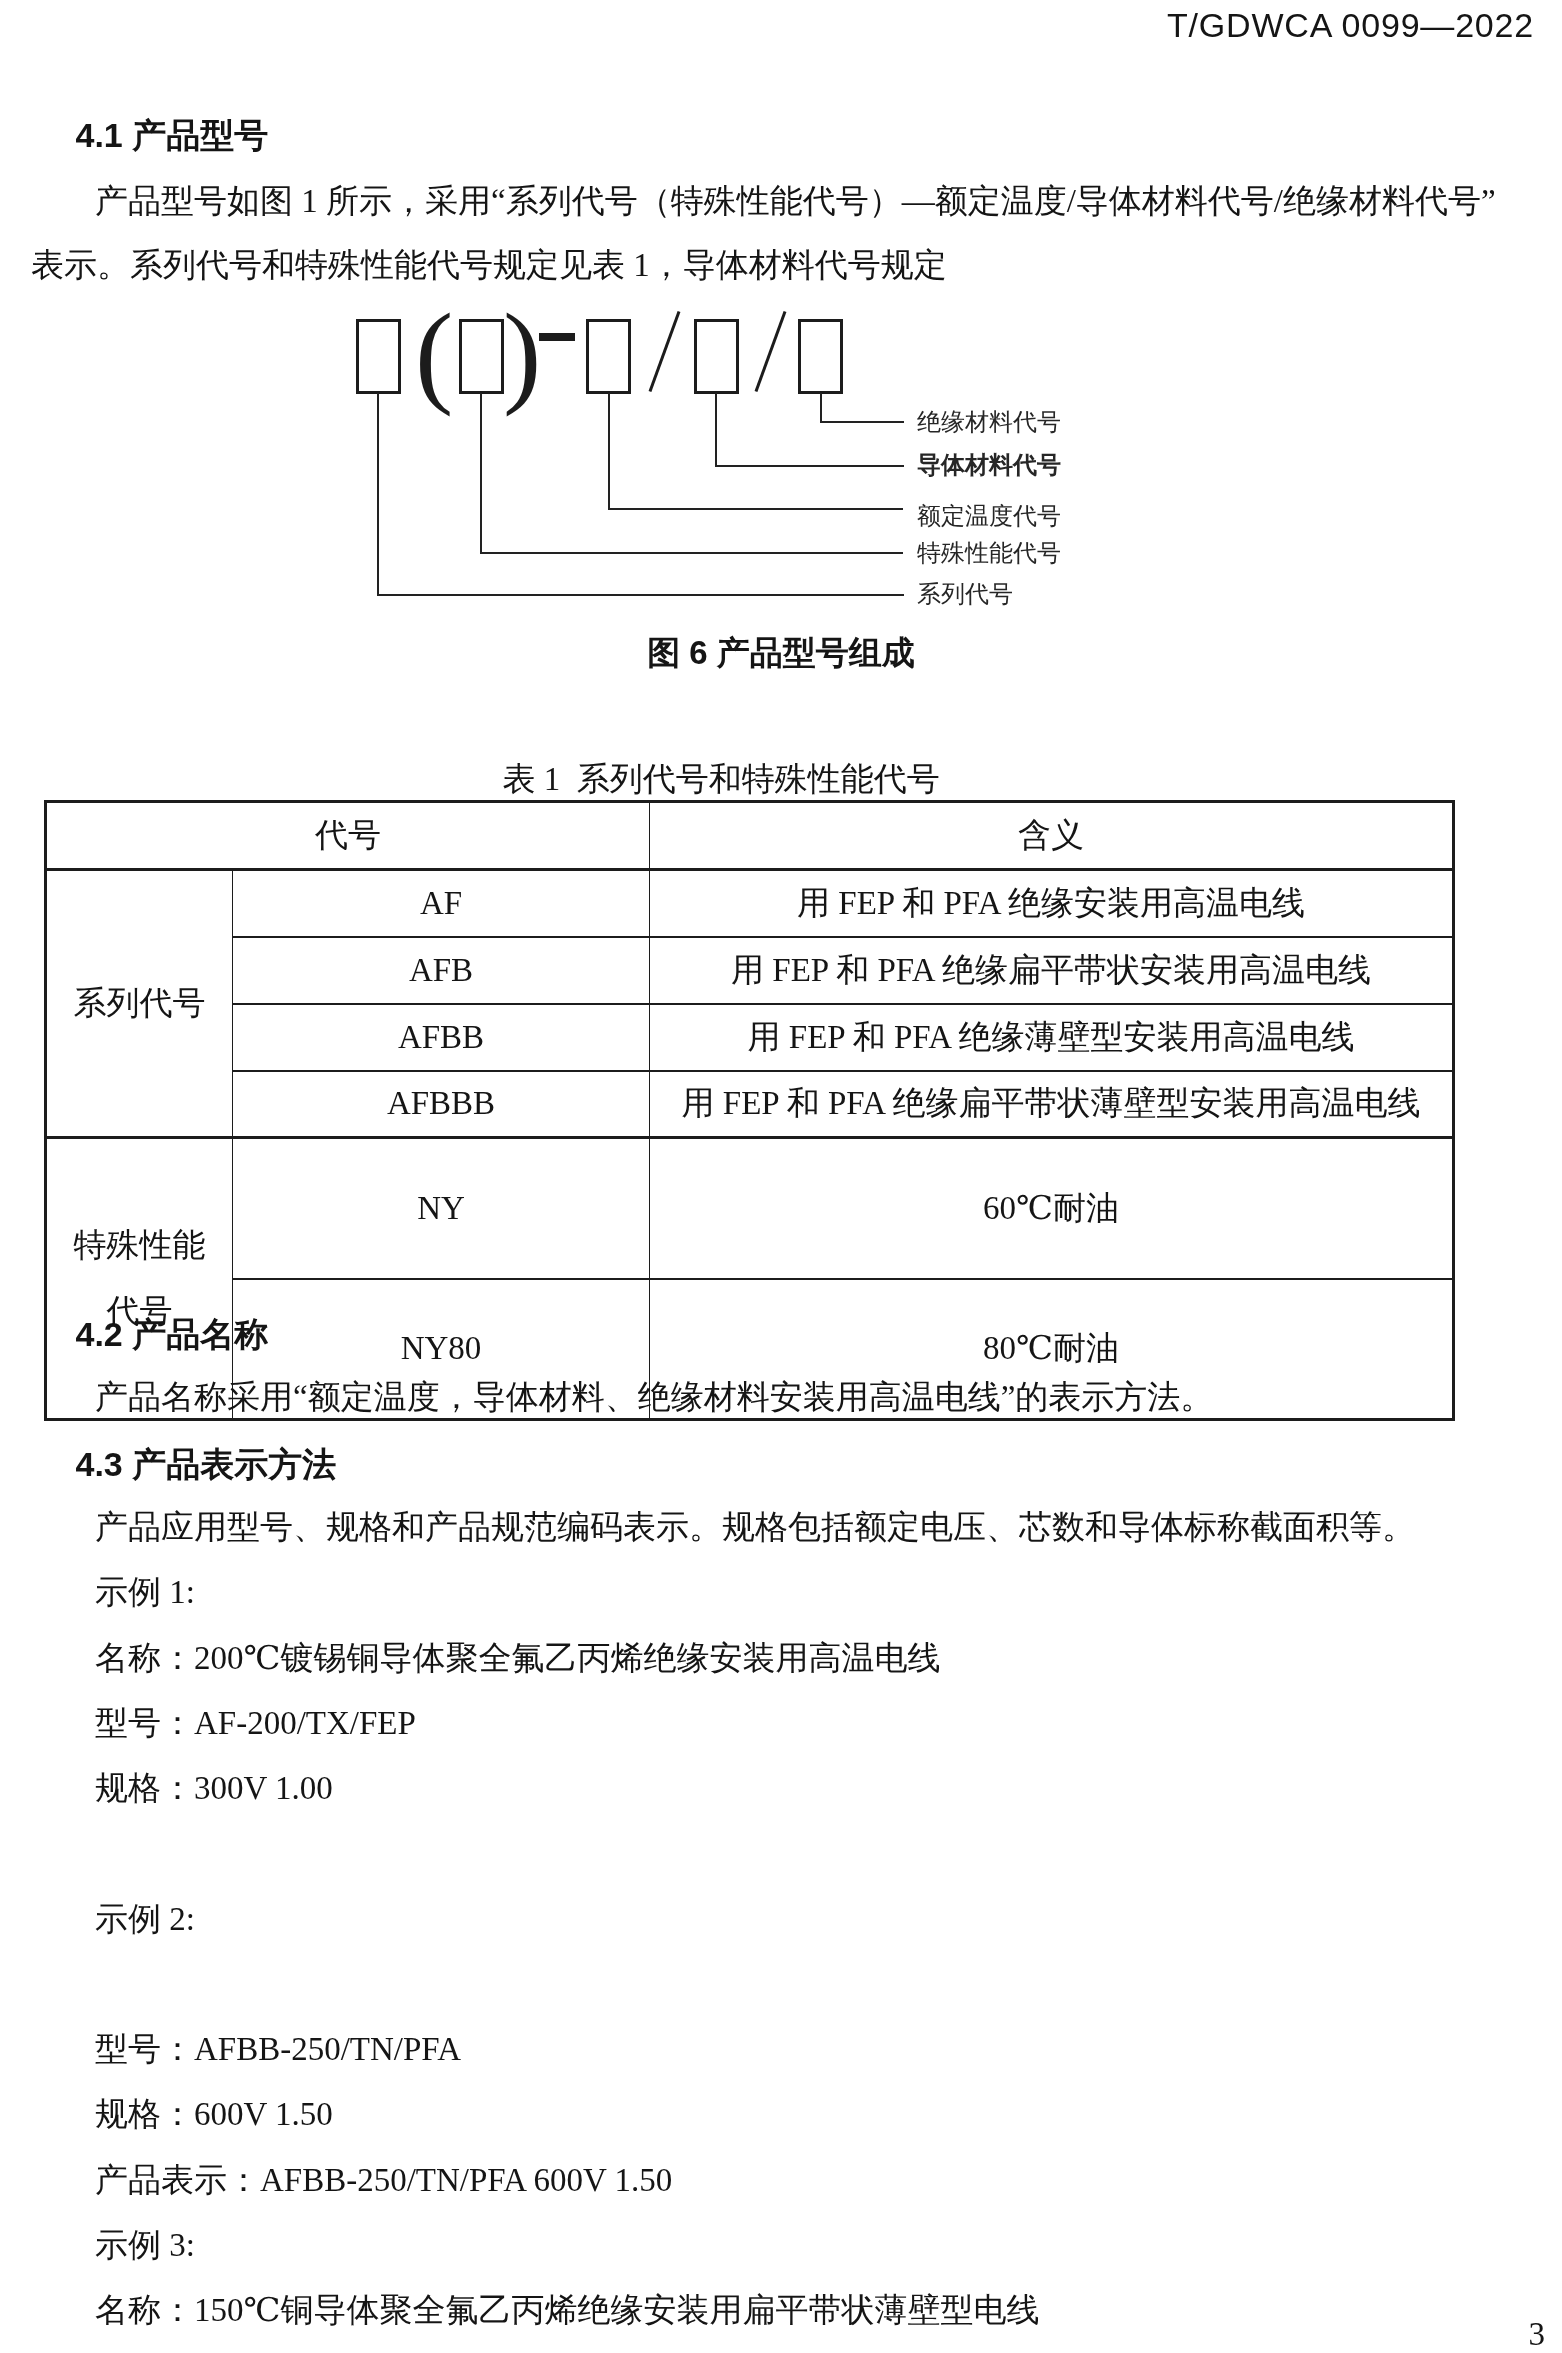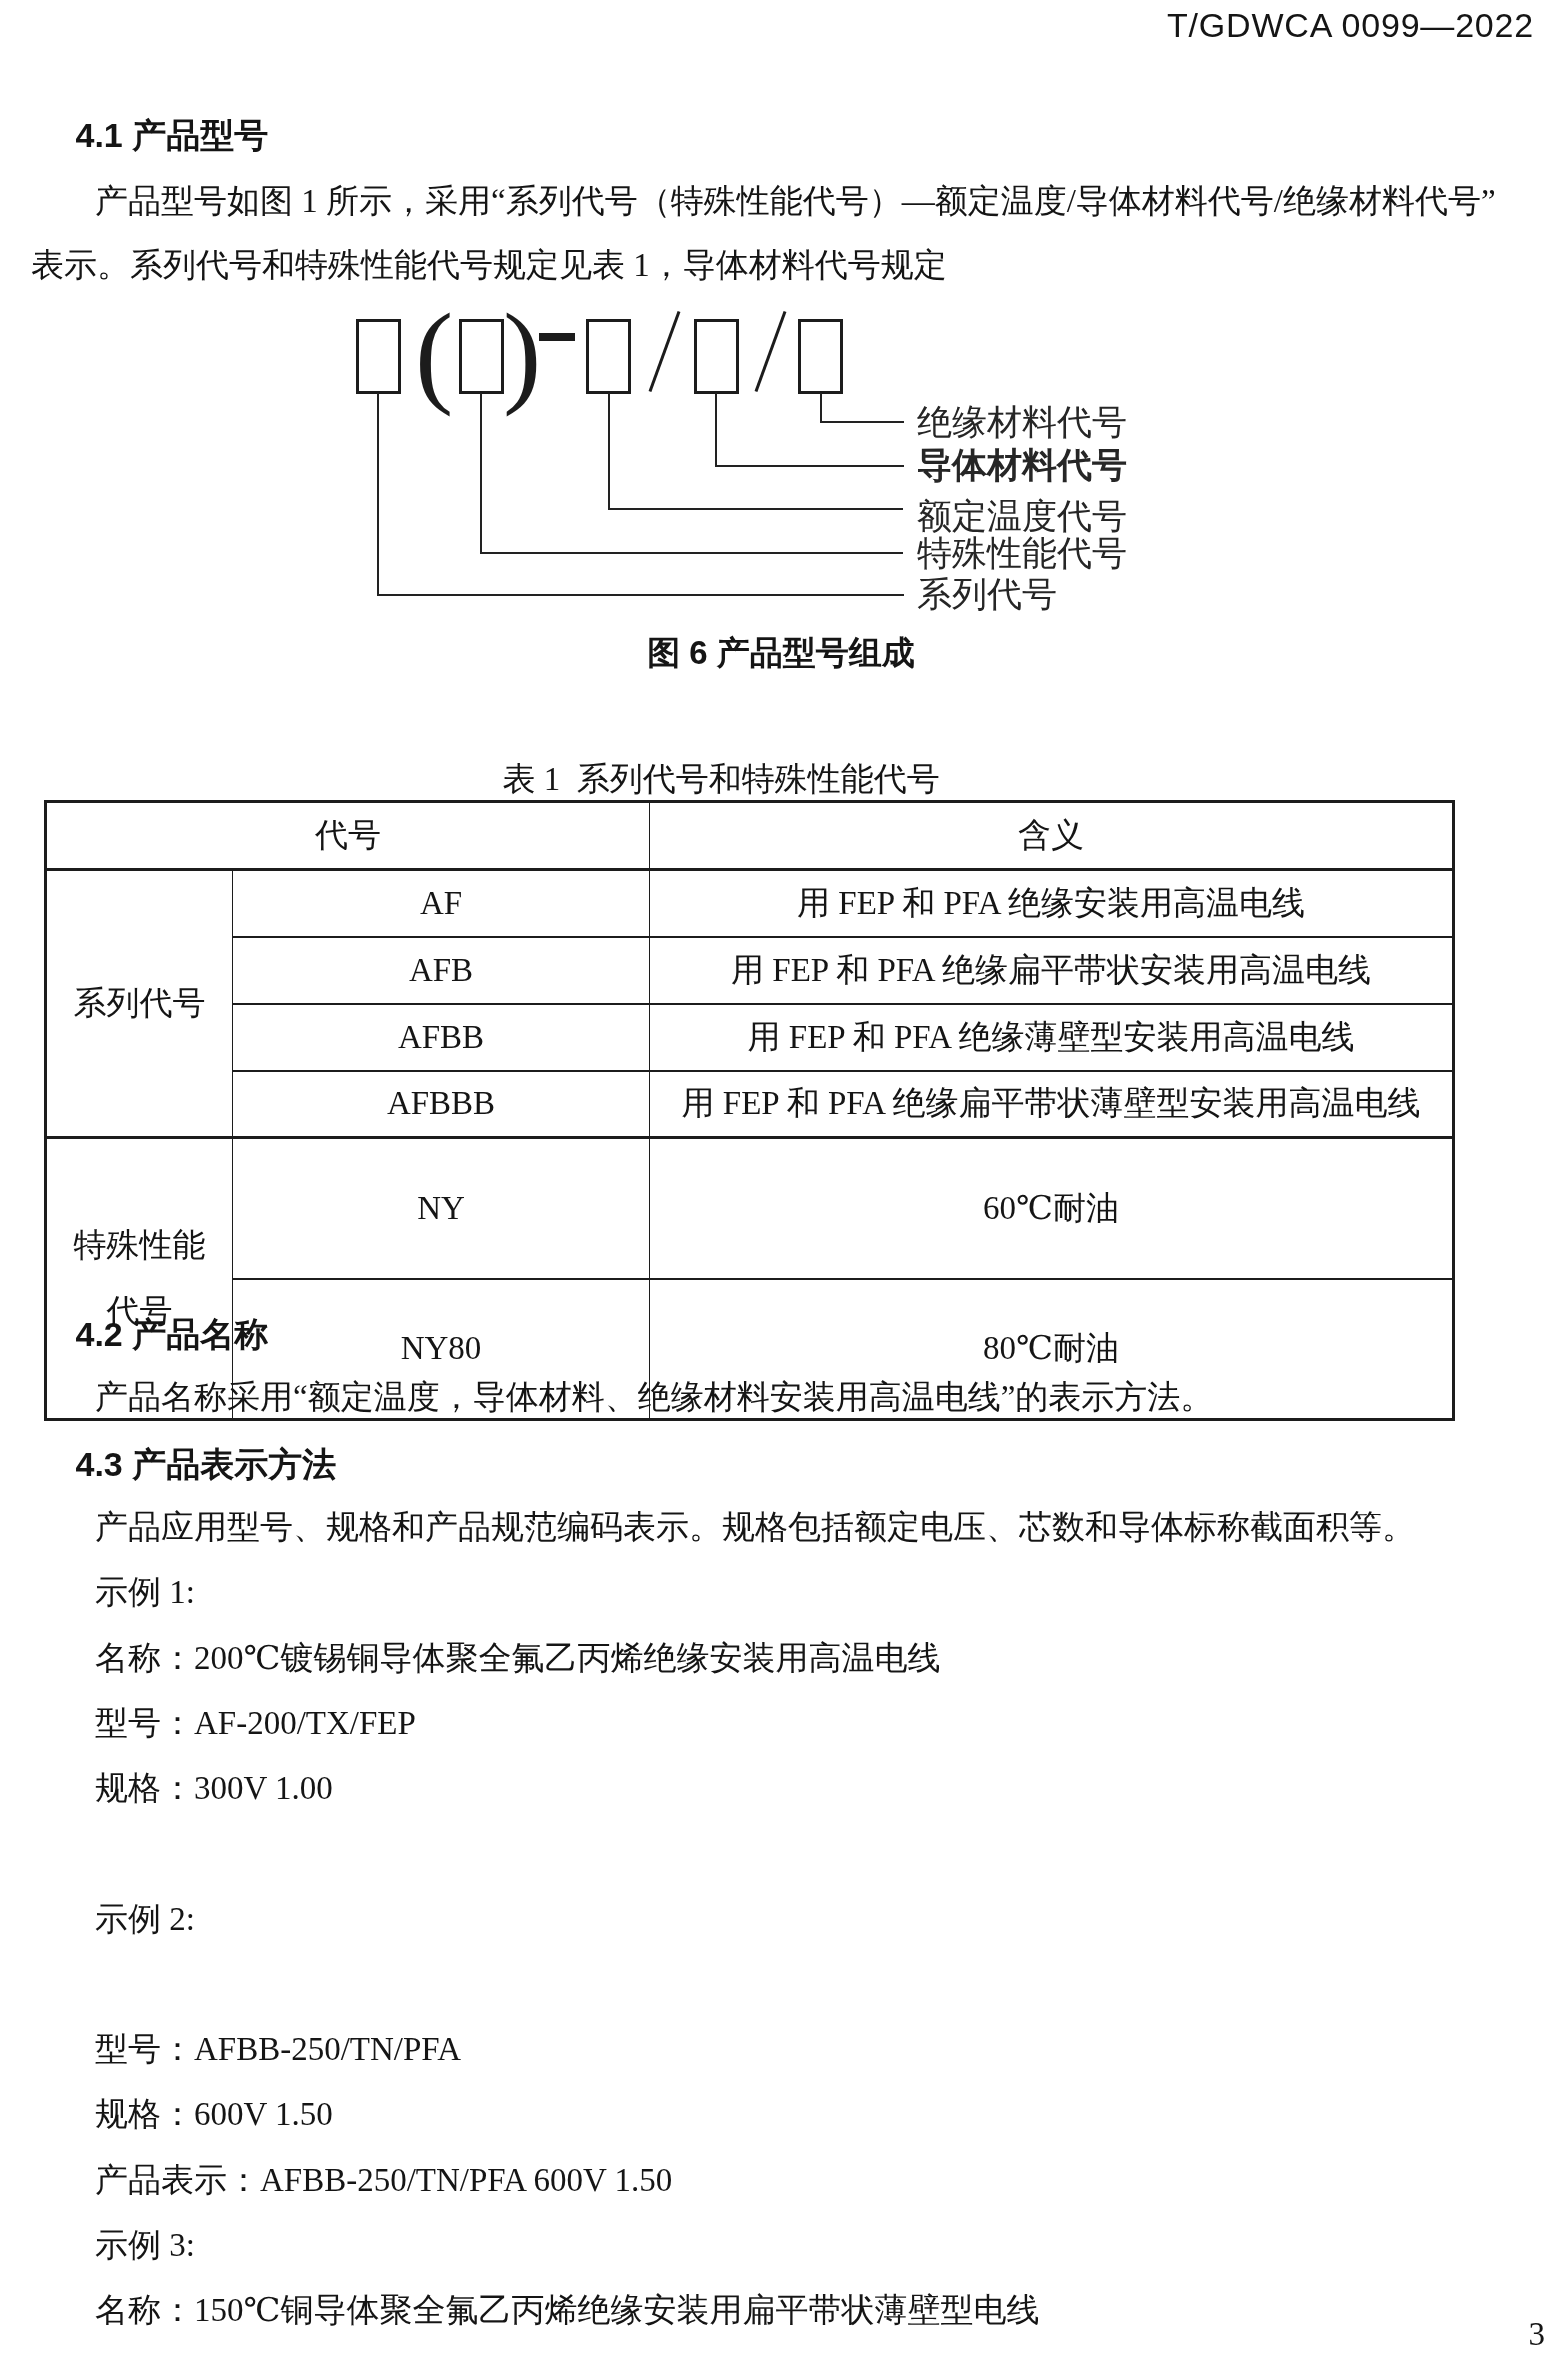--- a/index.html
+++ b/index.html
@@ -28,21 +28,21 @@
   .paren { position:absolute; top:-15.5px; font-size:115px; line-height:1;
            font-family:"Liberation Serif","DejaVu Serif",serif; color:#1c1c1c; }
   .dashbar { position:absolute; left:539px; top:22px; width:36px; height:7.8px; background:#1c1c1c; }
   .slash { position:absolute; top:-1.6px; width:3.1px; height:85px; background:#1c1c1c;
            transform:rotate(20deg); }
   .vline { position:absolute; width:2.3px; background:#222; }
   .hline { position:absolute; height:2.3px; background:#222; }
   .figlabel {
     position:absolute; left:917px;
     font-family:"Liberation Sans","DejaVu Sans",sans-serif;
-    font-size:35px; line-height:33px; color:#262626; white-space:pre;
+    font-size:24px; line-height:33px; color:#262626; white-space:pre;
   }
   .figcap {
     position:absolute; left:0; top:320px; width:1562px; text-align:center;
     font-family:"Liberation Sans","DejaVu Sans",sans-serif;
     font-weight:bold; font-size:33px;
   }
 
   
   .t1title { position:absolute; left:0; top:757px; width:1442px; text-align:center;
              font-size:33px; white-space:pre; }

